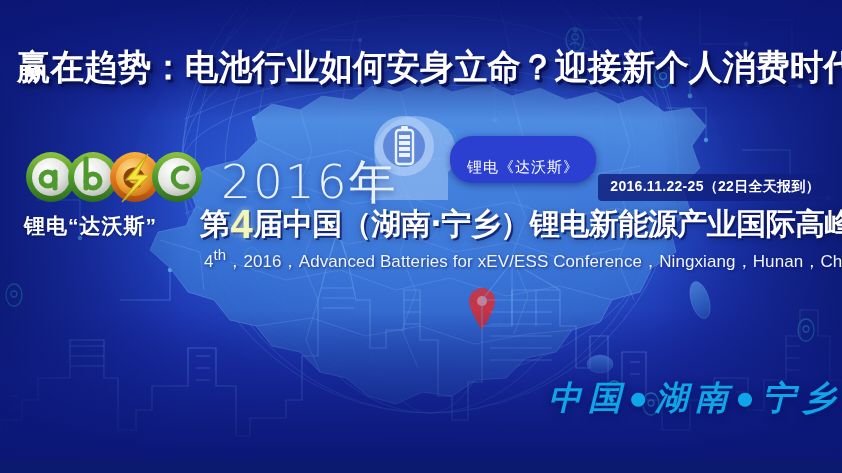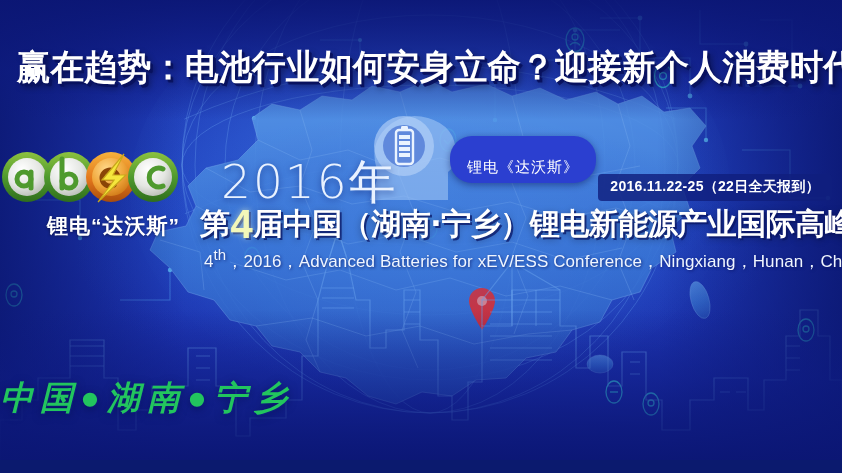--- a/index.html
+++ b/index.html
@@ -34,22 +34,22 @@
     background: linear-gradient(180deg, rgba(11,22,116,0.92) 0%, rgba(14,27,128,0.55) 60%, rgba(14,27,128,0) 100%);
   }
   .bg-botdark {
     position: absolute; left:0; right:0; bottom:0; height: 150px;
     background: linear-gradient(0deg, rgba(11,22,116,0.95) 0%, rgba(14,27,130,0.50) 55%, rgba(14,27,130,0) 100%);
   }
   svg.layer { position: absolute; inset: 0; width: 842px; height: 473px; }
 
   
   .logo-block {
-    position: absolute; left: 0; top: 148px;
-    width: 180px; text-align: right;
+    position: absolute; left: 24px; top: 148px;
+    width: 180px; text-align: left;
   }
   .logo-letters { position: relative; height: 58px; }
   .logo-sub {
     margin-top: 6px;
     color: #ffffff;
     font-size: 21px;
     font-weight: bold;
     letter-spacing: 1px;
     text-shadow: 0 1px 3px rgba(0,0,0,0.45);
     white-space: nowrap;
@@ -139,26 +139,26 @@
     color: #f0f6ff;
     letter-spacing: 0.1px;
     white-space: nowrap;
     text-shadow: 1px 1px 3px rgba(8,18,95,0.7);
   }
   .title-en sup { font-size: 15px; }
 
   
   .bottom-loc {
     position: absolute; left: 0; right: 0; top: 376px;
-    text-align: left;
+    text-align: right;
     font-family: "Liberation Serif", "DejaVu Serif", serif;
     font-size: 33px;
     font-style: italic;
     font-weight: bold;
-    color: #22c55e;
+    color: #0ea5e9;
     letter-spacing: 7px;
     text-shadow: 0 2px 8px rgba(6,14,80,0.75), 1px 1px 0 rgba(20,40,150,0.6);
   }
 </style>
 </head>
 <body>
 
 <div id="banner">
 
   <div class="bg-base"></div>

